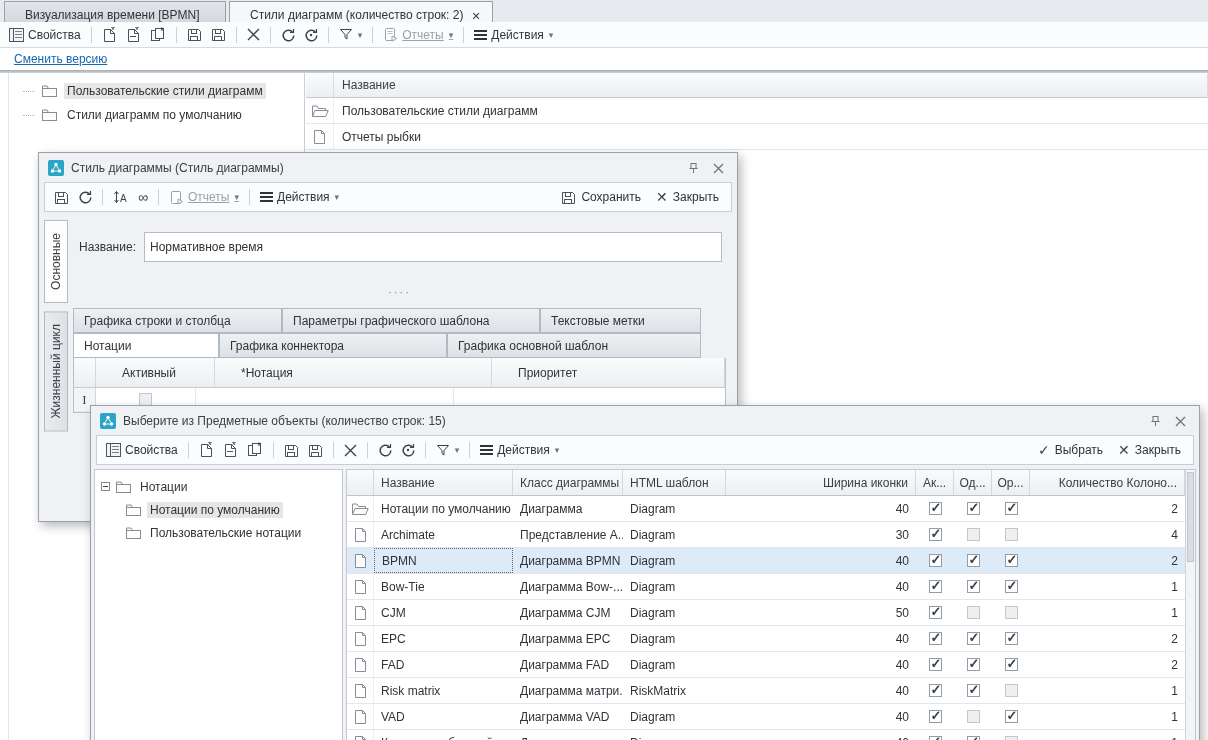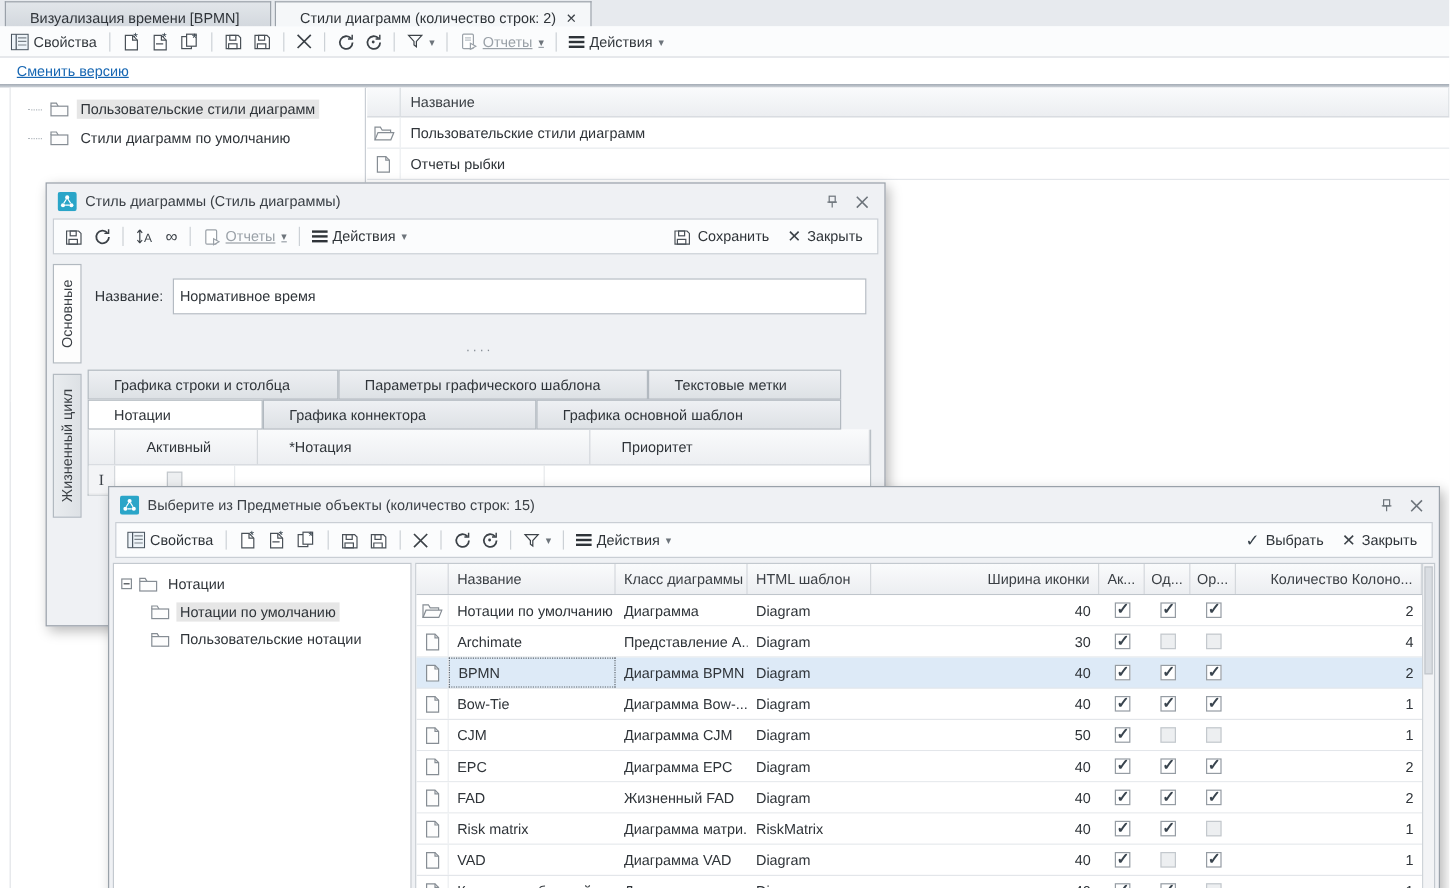--- a/index.html
+++ b/index.html
@@ -62,21 +62,21 @@
   .vtab{writing-mode:vertical-rl;transform:rotate(180deg);padding:12px 4px;margin-bottom:8px;
     border:1px solid #b2b9c0;background:linear-gradient(90deg,#dde1e5,#e9eceF);color:#3a3f44;
     display:block;text-align:center;}
   .vtab.active{background:#fdfdfd;}
   .d1-content{position:absolute;left:29px;top:0;right:6px;bottom:0;}
   .name-row{display:flex;align-items:center;gap:8px;margin:16px 6px 0 8px;}
   .text-input{flex:1;height:21px;background:#fff;border:1px solid #b4bbc2;padding:14px 5px;display:flex;align-items:center;}
   .splitter{text-align:center;color:#868d94;font-size:11px;letter-spacing:2px;margin-top:24px;}
   .tabstrip{margin:10px 2px 0 2px;}
   .ts-row{display:flex;}
-  .htab{height:25px;display:flex;align-items:center;padding:0 21px;border:1px solid #b2b9c0;
+  .htab{height:25px;display:flex;align-items:center;padding:0 10px;border:1px solid #b2b9c0;
     background:linear-gradient(#eef0f3,#dde1e5);white-space:nowrap;overflow:hidden;}
   .htab.active{background:#fff;}
   .d1-grid{margin:0 2px;border:1px solid #b9c0c6;border-top:none;background:#fff;}
   .d1-head{display:flex;height:30px;background:linear-gradient(#fafbfc,#eceef1);border-bottom:1px solid #c6cbd1;gap:19px;}
   .d1-head .hc{display:flex;align-items:center;padding:0 7px;border-right:1px solid #d4d8dc;}
   .d1-row{display:flex;height:24px;background:#fff;border-bottom:1px solid #e6e9ec;}
   .rowind{width:22px;display:flex;align-items:center;justify-content:center;border-right:1px solid #d4d8dc;
     background:#f3f4f6;font-family:"Liberation Serif",serif;font-size:13px;color:#3c4248;}
 
   
@@ -767,21 +767,21 @@
                 <div class="d2c c-count">2</div>
               </div>
               <div class="d2-row">
                 <div class="d2c c-icon">
                   <svg width="13" height="16">
                     <path d="M1.5 1.5 h7 l3 3 v10 h-10 z" fill="#fdfdfd" stroke="#868d94"></path>
                     <path d="M8.5 1.5 v3 h3" fill="none" stroke="#868d94"></path>
                   </svg>
                 </div>
                 <div class="d2c c-name">FAD</div>
-                <div class="d2c c-class">Жизненный FAD</div>
+                <div class="d2c c-class">Диаграмма FAD</div>
                 <div class="d2c c-html">Diagram</div>
                 <div class="d2c c-width">40</div>
                 <div class="d2c c-chk">
                   <span class="chk on"></span>
                 </div>
                 <div class="d2c c-chk">
                   <span class="chk on"></span>
                 </div>
                 <div class="d2c c-chk">
                   <span class="chk on"></span>

